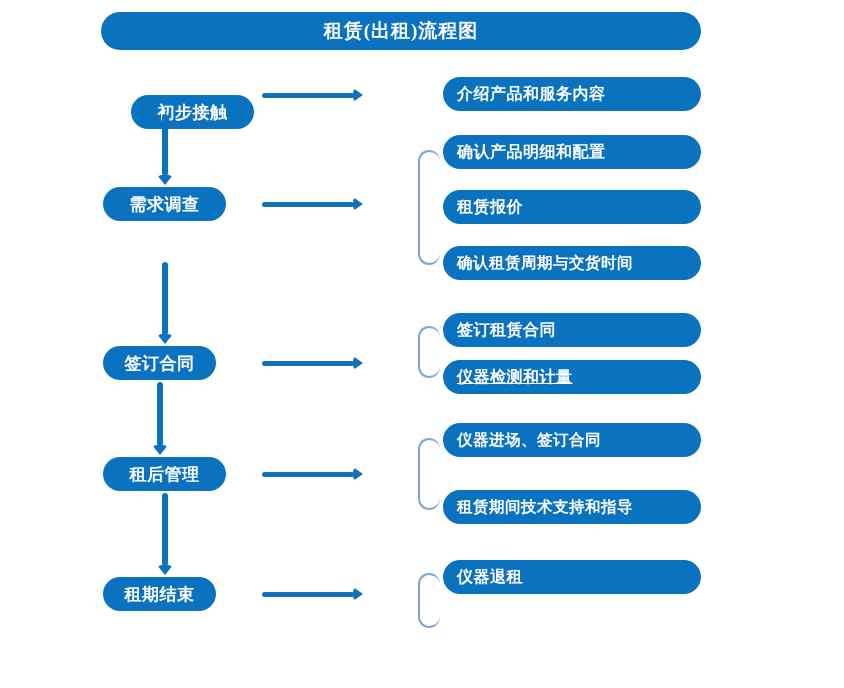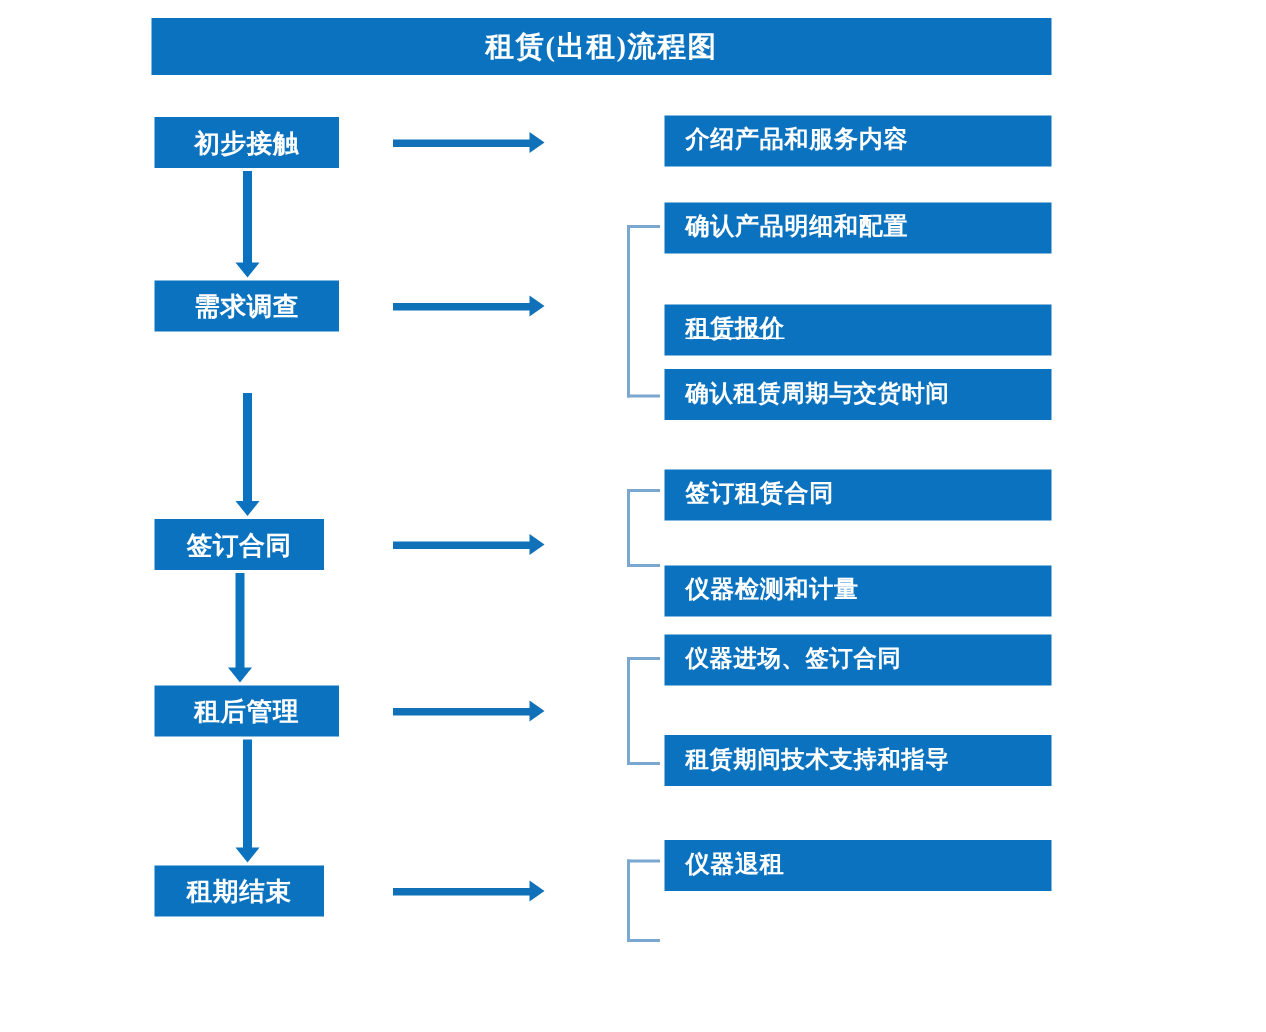--- a/index.html
+++ b/index.html
@@ -1,15 +1,15 @@
 <!DOCTYPE html>
 <html><head>
 <meta charset="utf-8">
 <style>
-  * { box-sizing: border-box; margin: 0; padding: 0; }
+  * { box-sizing: border-box; margin: 0; padding: 0; border-radius: 31px; }
   html, body {
     width: 844px; height: 688px;
     background: #ffffff;
     font-family: "Liberation Serif", "DejaVu Serif", serif;
     overflow: hidden;
   }
   #canvas { position: relative; width: 844px; height: 688px; background: #fff; }
 
   .box {
     position: absolute;
@@ -77,21 +77,21 @@
     border-right: none;
   }
 </style>
 </head>
 <body>
 
 <div id="canvas">
 
   <div class="title-bar">租赁(出租)流程图</div>
 
-  <div class="box stage-box" style="top:78px;">初步接触</div>
+  <div class="box stage-box" style="top:95px;margin-left:28px;">初步接触</div>
   <div class="box stage-box" style="top:187px;">需求调查</div>
   <div class="box stage-box narrow" style="top:346px;">签订合同</div>
   <div class="box stage-box" style="top:457px;">租后管理</div>
   <div class="box stage-box narrow" style="top:577px;">租期结束</div>
 
   <div class="v-arrow" style="left:157px; top:114px; height:71px;">
     <span class="shaft"></span>
     <span class="head"></span>
   </div>
   <div class="v-arrow" style="left:157px; top:262px; height:82px;">
@@ -128,21 +128,21 @@
     <span class="head"></span>
   </div>
 
   <div class="bracket" style="top:150px; height:115px;"></div>
   <div class="bracket" style="top:326px; height:52px;"></div>
   <div class="bracket" style="top:438px; height:72px;"></div>
   <div class="bracket" style="top:573px; height:55px;"></div>
 
   <div class="box detail-box" style="top:77px;">介绍产品和服务内容</div>
   <div class="box detail-box" style="top:135px;font-family:Liberation Serif, serif;">确认产品明细和配置</div>
-  <div class="box detail-box" style="top:203px;text-decoration:underline;">租赁报价</div>
+  <div class="box detail-box" style="top:190px;">租赁报价</div>
   <div class="box detail-box small" style="top:246px;">确认租赁周期与交货时间</div>
   <div class="box detail-box" style="top:313px;">签订租赁合同</div>
-  <div class="box detail-box" style="top:377px;">仪器检测和计量</div>
+  <div class="box detail-box" style="top:360px;text-decoration:underline;">仪器检测和计量</div>
   <div class="box detail-box small" style="top:423px;">仪器进场、签订合同</div>
   <div class="box detail-box small" style="top:490px;">租赁期间技术支持和指导</div>
   <div class="box detail-box" style="top:560px;">仪器退租</div>
 
 </div>
 
 </body></html>

